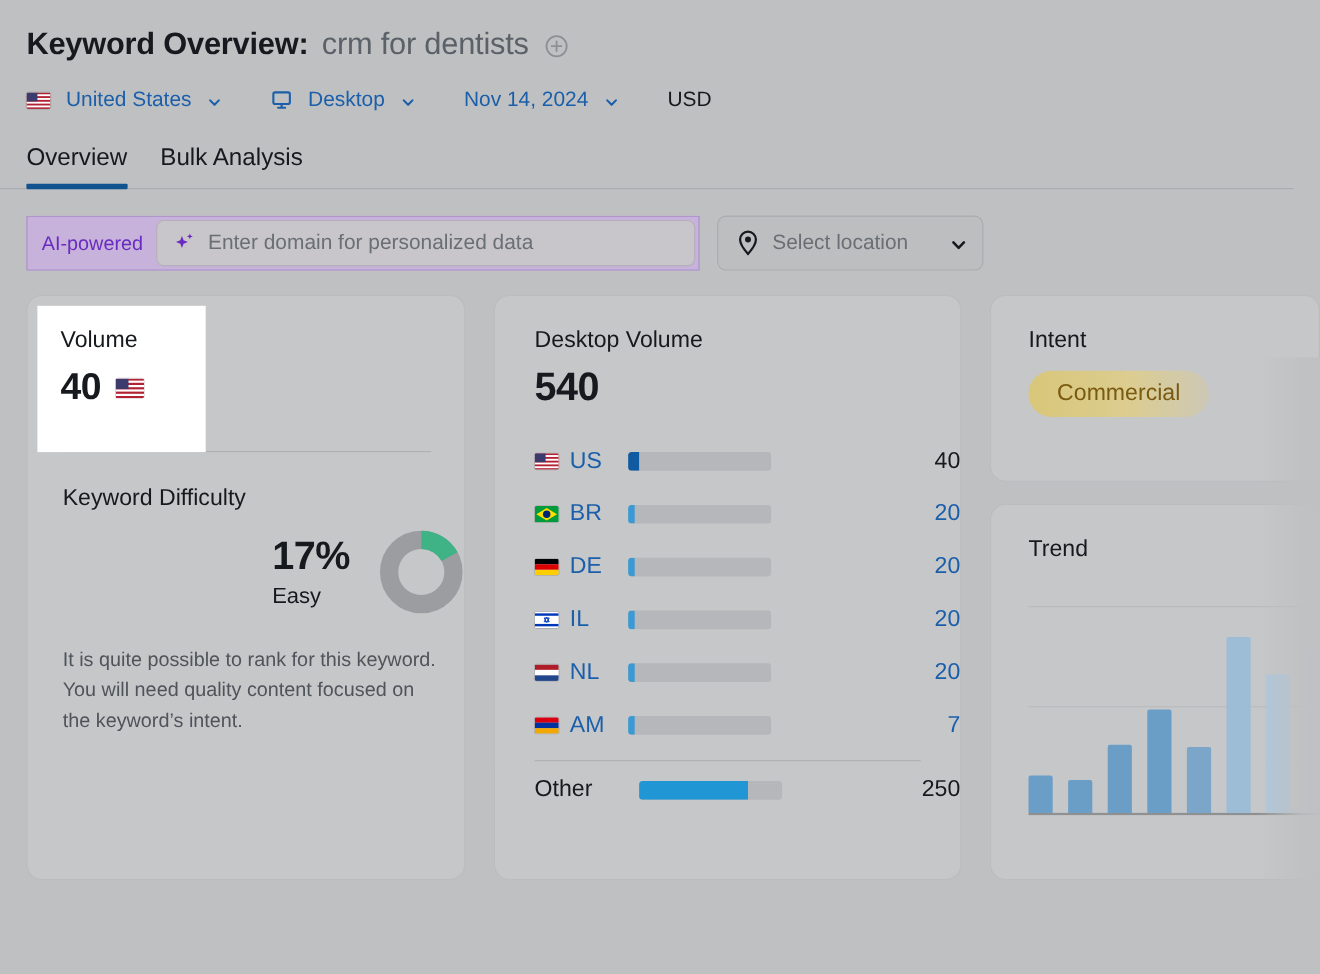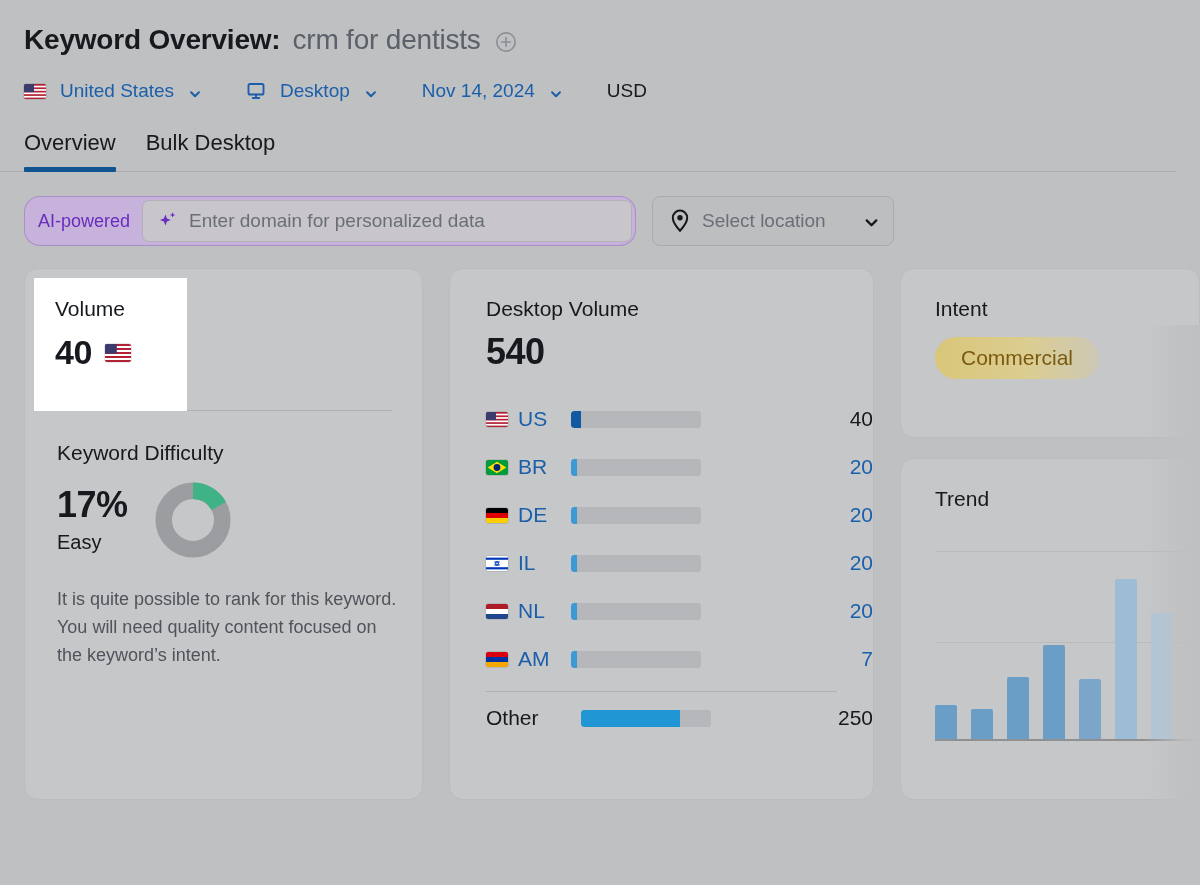--- a/index.html
+++ b/index.html
@@ -140,21 +140,21 @@
     display: flex;
     align-items: center;
     gap: 16px;
     padding: 24px 0 0 24px;
   }
 
   .ai-group {
     display: flex;
     align-items: center;
     background: #c6b2da;
-    border-radius: 16px;
+    border-radius: 0;
     height: 50px;
     padding-left: 14px;
     padding-right: 4px;
     box-shadow: 0 0 0 1px #a98fc6 inset;
     text-align: center;
   }
 
   .ai-label {
     font-size: 18px;
     color: #6a2cc0;
@@ -267,20 +267,21 @@
     margin: 38px 30px 0 33px;
   }
 
   .kd-block { padding: 30px 0 0 32px; }
 
   .kd-row {
     display: flex;
     align-items: center;
     gap: 26px;
     margin-top: 16px;
+    justify-content: flex-end;
   }
 
   .kd-left { display: flex; flex-direction: column; }
 
   .kd-pct {
     font-size: 36px;
     font-weight: 700;
     color: #16191d;
     letter-spacing: -0.5px;
     line-height: 1.05;
@@ -494,21 +495,21 @@
 
   </div>
 </div>
 
 <div class="tabs-wrap">
   <div class="tabs">
     <div class="tab active">
       <span>Overview</span>
     </div>
     <div class="tab">
-      <span>Bulk Desktop</span>
+      <span>Bulk Analysis</span>
     </div>
   </div>
   <div class="tabs-rule"></div>
 </div>
 
 <div class="filter-bar">
 
   <div class="ai-group">
     <span class="ai-label">AI-powered</span>
     <div class="domain-input">

